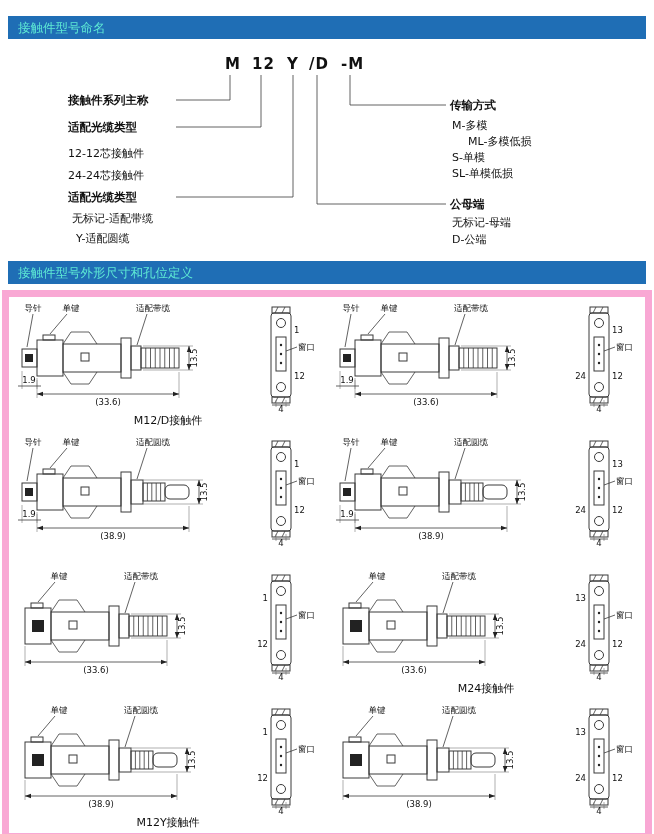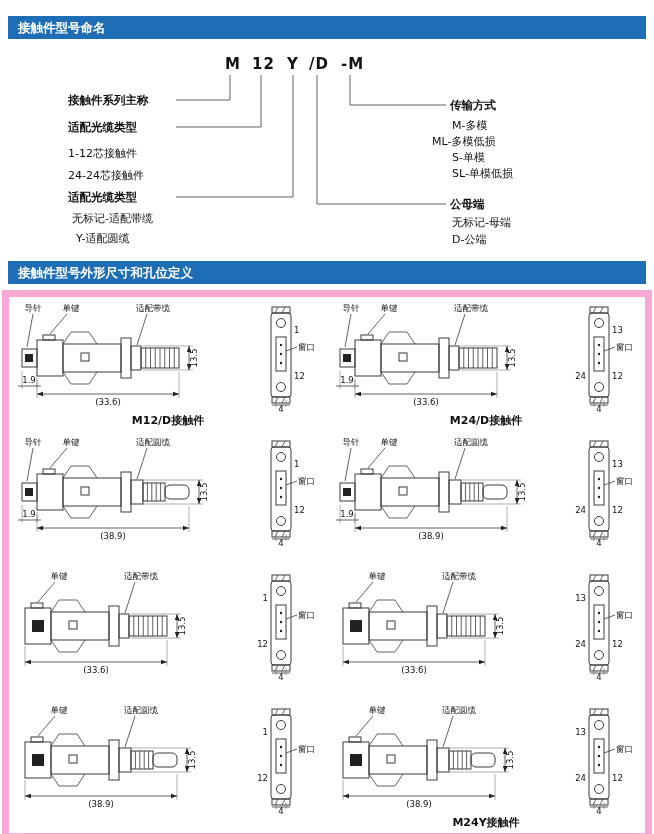--- a/index.html
+++ b/index.html
@@ -3,36 +3,36 @@
 <meta charset="utf-8">
 <style>
   html,body{margin:0;padding:0;}
   body{
     width:654px;height:834px;background:#ffffff;position:relative;
     font-family:"DejaVu Sans","Liberation Sans",sans-serif;color:#111;
     overflow:hidden;
   }
   .hdr{
     margin:0 8px;height:23px;line-height:23px;background:var(--accent,#1f6eb5);
-    color:#ffffff;font-weight:bold;font-size:12.5px;padding-left:10px;
+    color:#5eead4;font-weight:normal;font-size:12.5px;padding-left:10px;
   }
   .hdr1{margin-top:16px;}
   .naming{position:relative;height:222px;font-size:11px;}
   .naming svg{position:absolute;left:0;top:0;pointer-events:none;}
   .abs{position:absolute;white-space:nowrap;text-align:center;}
   .bold{font-weight:bold;font-size:11.5px;}
   .code{position:absolute;top:16px;font-weight:bold;font-size:15px;letter-spacing:1px;}
   .grid{
     margin:6px 2px 0;border:7px solid #f9a8d4;
     display:grid;grid-template-columns:1fr 1fr;grid-auto-rows:134px;
   }
   .cell{position:relative;}
   .cell .sv{position:absolute;left:8px;top:4px;}
   .cell .fv{position:absolute;left:232px;top:4px;}
-  .cap{position:absolute;bottom:3px;left:0;width:100%;text-align:center;font-weight:bold;font-size:11px;}
+  .cap{position:absolute;bottom:3px;left:0;width:100%;text-align:center;font-weight:normal;font-size:11px;}
   .sh{fill:none;stroke:#3a3a3a;stroke-width:1;}
   .ln{fill:none;stroke:#3a3a3a;stroke-width:0.8;}
   .lnt{fill:none;stroke:#7a7a7a;stroke-width:0.6;}
   .fl{fill:#222;stroke:none;}
   .lb{font-size:8.5px;fill:#111;font-family:"DejaVu Sans","Liberation Sans",sans-serif;}
 </style>
 </head>
 <body>
 
 <div class="hdr hdr1">接触件型号命名</div>
@@ -47,29 +47,29 @@
   </svg>
 
   <span class="code" style="left:225px">M</span>
   <span class="code" style="left:252px">12</span>
   <span class="code" style="left:287px">Y</span>
   <span class="code" style="left:309px">/D</span>
   <span class="code" style="left:341px">-M</span>
 
   <div class="abs bold" style="left:68px;top:54px">接触件系列主称</div>
   <div class="abs bold" style="left:68px;top:81px">适配光缆类型</div>
-  <div class="abs" style="left:68px;top:107px">1-12芯接触件</div>
+  <div class="abs" style="left:68px;top:107px">12-12芯接触件</div>
   <div class="abs" style="left:68px;top:129px">24-24芯接触件</div>
   <div class="abs bold" style="left:68px;top:151px">适配光缆类型</div>
   <div class="abs" style="left:72px;top:172px">无标记-适配带缆</div>
   <div class="abs" style="left:76px;top:192px">Y-适配圆缆</div>
 
   <div class="abs bold" style="left:450px;top:59px">传输方式</div>
   <div class="abs" style="left:452px;top:79px">M-多模</div>
-  <div class="abs" style="left:432px;top:95px">ML-多模低损</div>
+  <div class="abs" style="left:468px;top:95px">ML-多模低损</div>
   <div class="abs" style="left:452px;top:111px">S-单模</div>
   <div class="abs" style="left:452px;top:127px">SL-单模低损</div>
   <div class="abs bold" style="left:450px;top:158px">公母端</div>
   <div class="abs" style="left:452px;top:176px">无标记-母端</div>
   <div class="abs" style="left:452px;top:193px">D-公端</div>
 </div>
 
 <div class="hdr">接触件型号外形尺寸和孔位定义</div>
 
 <div class="grid">
@@ -201,21 +201,20 @@
         <line x1="45" y1="50" x2="56" y2="46" class="ln"></line>
         <text x="57" y="49" class="lb">窗口</text>
         <text x="53" y="32" class="lb" text-anchor="start">13</text>
         <text x="27" y="78" class="lb" text-anchor="end">24</text>
         <text x="53" y="78" class="lb" text-anchor="start">12</text>
         <line x1="35" y1="99" x2="35" y2="106" class="lnt"></line>
         <line x1="45" y1="99" x2="45" y2="106" class="lnt"></line>
         <line x1="31" y1="104" x2="49" y2="104" class="ln"></line>
         <text x="40" y="111" class="lb" text-anchor="middle">4</text>
       </svg>
-      <div class="cap">M24/D接触件</div>
     </div>
     <div class="cell">
       <svg class="sv" width="218" height="112" viewBox="0 0 218 112">
         <text x="16" y="10" class="lb" text-anchor="middle">导针</text>
         <line x1="16" y1="13" x2="10" y2="46" class="ln"></line>
         <text x="54" y="10" class="lb" text-anchor="middle">单键</text>
         <line x1="50" y1="13" x2="33" y2="33" class="ln"></line>
         <text x="136" y="10" class="lb" text-anchor="middle">适配圆缆</text>
         <line x1="130" y1="13" x2="120" y2="44" class="ln"></line>
         <rect x="20" y="39" width="26" height="36" class="sh"></rect>
@@ -454,20 +453,21 @@
         <line x1="45" y1="50" x2="56" y2="46" class="ln"></line>
         <text x="57" y="49" class="lb">窗口</text>
         <text x="27" y="32" class="lb" text-anchor="end">13</text>
         <text x="27" y="78" class="lb" text-anchor="end">24</text>
         <text x="53" y="78" class="lb" text-anchor="start">12</text>
         <line x1="35" y1="99" x2="35" y2="106" class="lnt"></line>
         <line x1="45" y1="99" x2="45" y2="106" class="lnt"></line>
         <line x1="31" y1="104" x2="49" y2="104" class="ln"></line>
         <text x="40" y="111" class="lb" text-anchor="middle">4</text>
       </svg>
+      <div class="cap">M24接触件</div>
     </div>
     <div class="cell">
       <svg class="sv" width="218" height="112" viewBox="0 0 218 112">
         <text x="42" y="10" class="lb" text-anchor="middle">单键</text>
         <line x1="38" y1="13" x2="21" y2="33" class="ln"></line>
         <text x="124" y="10" class="lb" text-anchor="middle">适配圆缆</text>
         <line x1="118" y1="13" x2="108" y2="44" class="ln"></line>
         <rect x="8" y="39" width="26" height="36" class="sh"></rect>
         <rect x="15" y="51" width="12" height="12" class="fl"></rect>
         <rect x="14" y="34" width="12" height="5" class="sh"></rect>
@@ -512,20 +512,21 @@
         <circle cx="40" cy="62" r="1.2" class="fl"></circle>
         <line x1="45" y1="50" x2="56" y2="46" class="ln"></line>
         <text x="57" y="49" class="lb">窗口</text>
         <text x="27" y="32" class="lb" text-anchor="end">1</text>
         <text x="27" y="78" class="lb" text-anchor="end">12</text>
         <line x1="35" y1="99" x2="35" y2="106" class="lnt"></line>
         <line x1="45" y1="99" x2="45" y2="106" class="lnt"></line>
         <line x1="31" y1="104" x2="49" y2="104" class="ln"></line>
         <text x="40" y="111" class="lb" text-anchor="middle">4</text>
       </svg>
+      <div class="cap">M12Y接触件</div>
     </div>
     <div class="cell">
       <svg class="sv" width="218" height="112" viewBox="0 0 218 112">
         <text x="42" y="10" class="lb" text-anchor="middle">单键</text>
         <line x1="38" y1="13" x2="21" y2="33" class="ln"></line>
         <text x="124" y="10" class="lb" text-anchor="middle">适配圆缆</text>
         <line x1="118" y1="13" x2="108" y2="44" class="ln"></line>
         <rect x="8" y="39" width="26" height="36" class="sh"></rect>
         <rect x="15" y="51" width="12" height="12" class="fl"></rect>
         <rect x="14" y="34" width="12" height="5" class="sh"></rect>
@@ -571,15 +572,14 @@
         <line x1="45" y1="50" x2="56" y2="46" class="ln"></line>
         <text x="57" y="49" class="lb">窗口</text>
         <text x="27" y="32" class="lb" text-anchor="end">13</text>
         <text x="27" y="78" class="lb" text-anchor="end">24</text>
         <text x="53" y="78" class="lb" text-anchor="start">12</text>
         <line x1="35" y1="99" x2="35" y2="106" class="lnt"></line>
         <line x1="45" y1="99" x2="45" y2="106" class="lnt"></line>
         <line x1="31" y1="104" x2="49" y2="104" class="ln"></line>
         <text x="40" y="111" class="lb" text-anchor="middle">4</text>
       </svg>
-      <div class="cap">M24Y接触件</div>
     </div>
   </div>
 
 </body></html>

